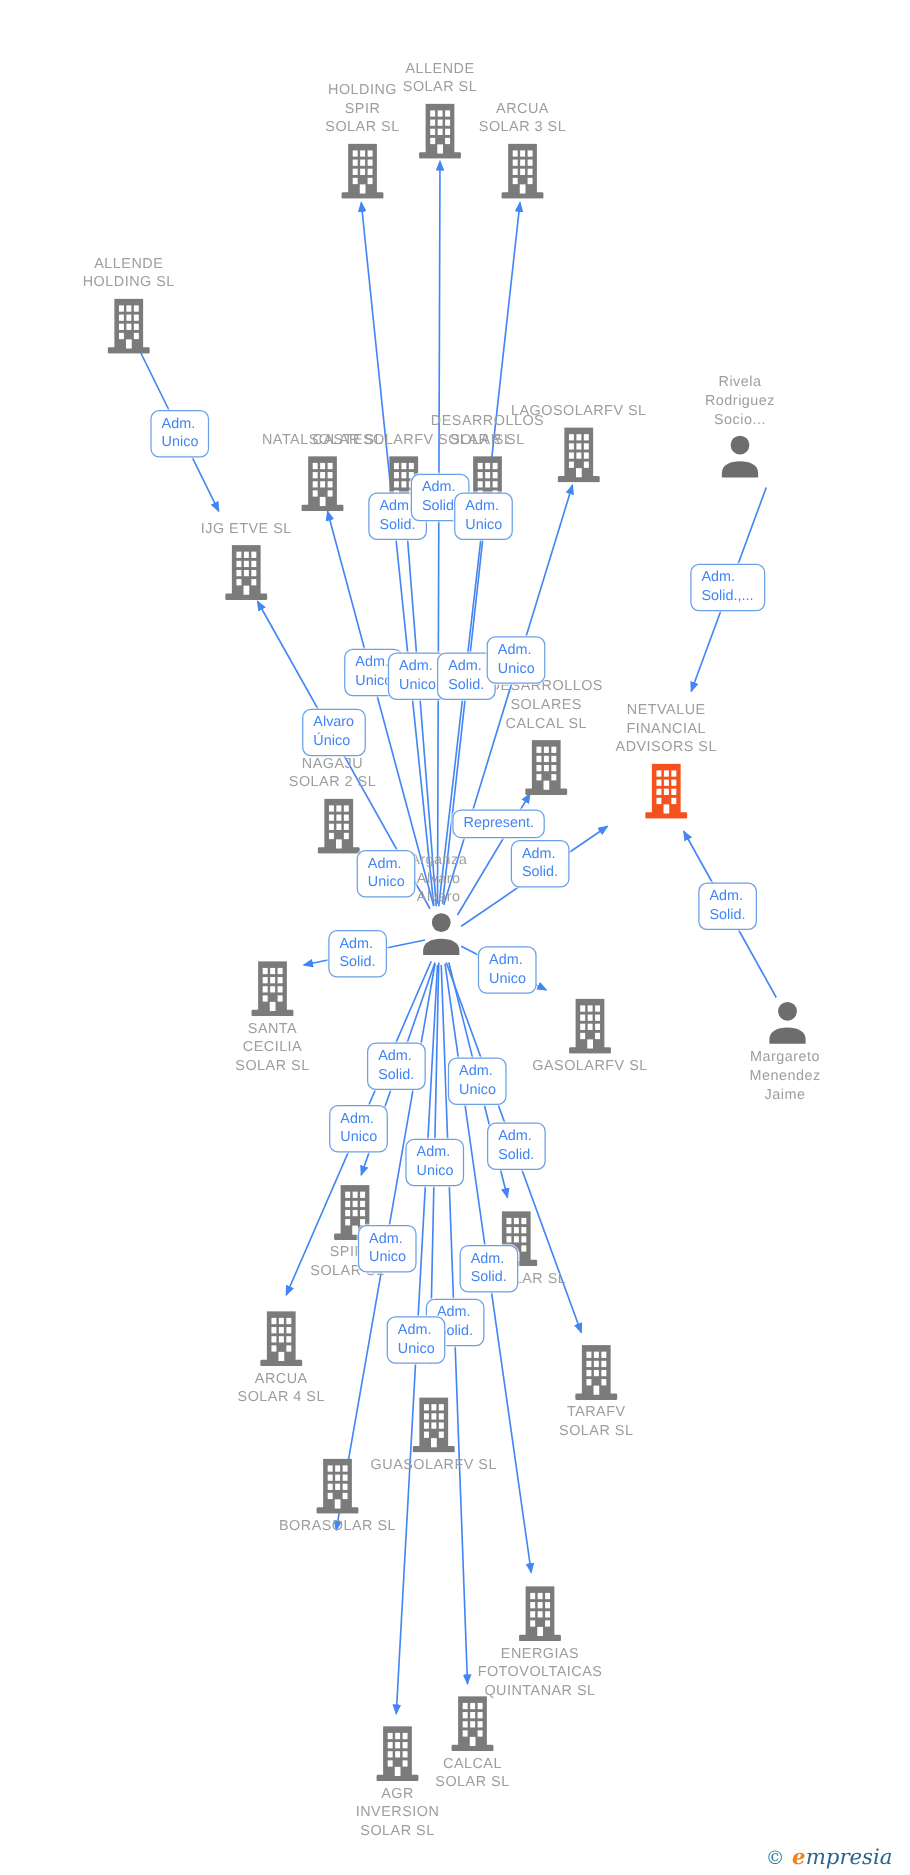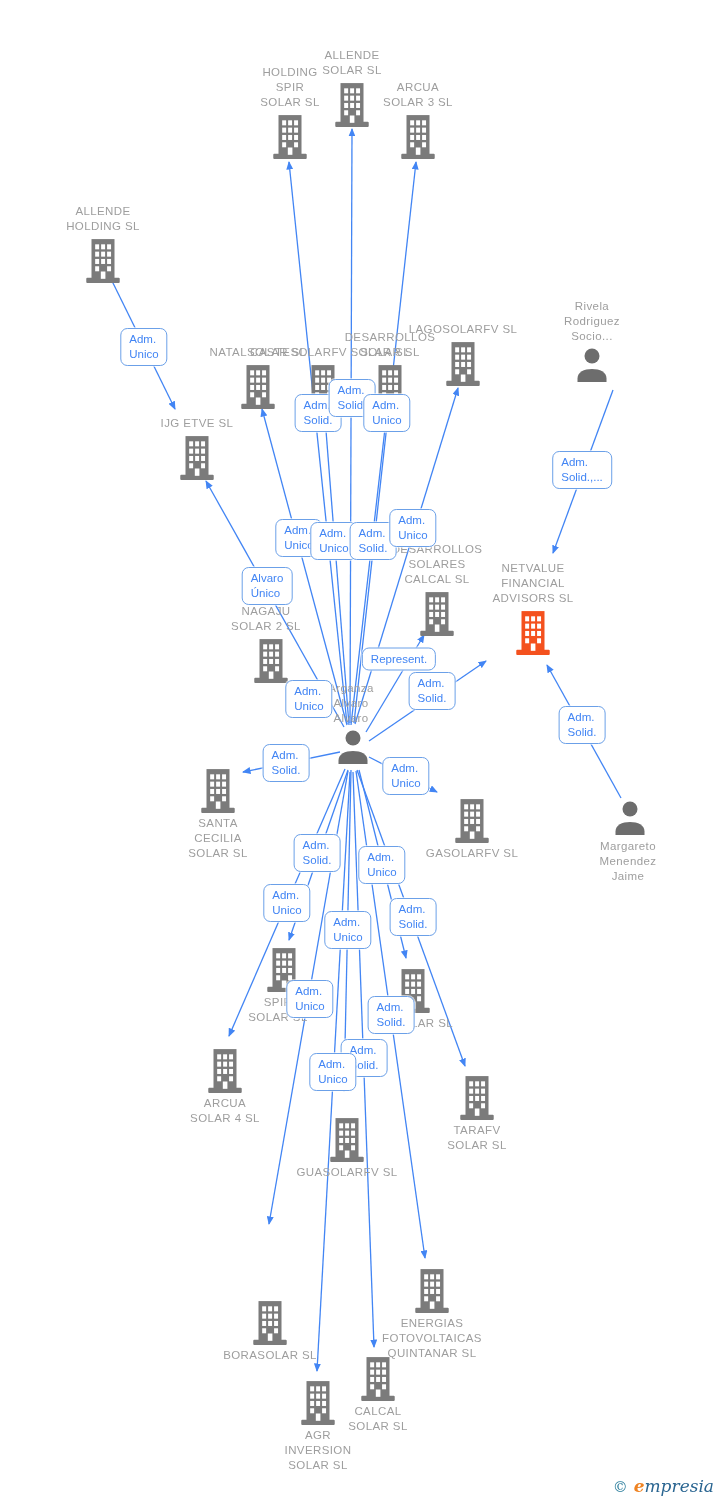--- a/index.html
+++ b/index.html
@@ -266,21 +266,21 @@
   <div class="node company" style="left:477px;top:1097px">
     <div class="clabel below">
       <div>TARAFV</div>
         <div>SOLAR SL</div>
     </div>
     <svg width="38" height="46">
         <use href="#b-icon"></use>
       </svg>
   </div>
 
-  <div class="node company" style="left:270px;top:1322px">
+  <div class="node company" style="left:270px;top:1188px">
     <div class="clabel below">
       <div>BORASOLAR SL</div>
     </div>
     <svg width="38" height="46">
         <use href="#b-icon"></use>
       </svg>
   </div>
 
   <div class="node company" style="left:432px;top:1290px">
     <div class="clabel below">

